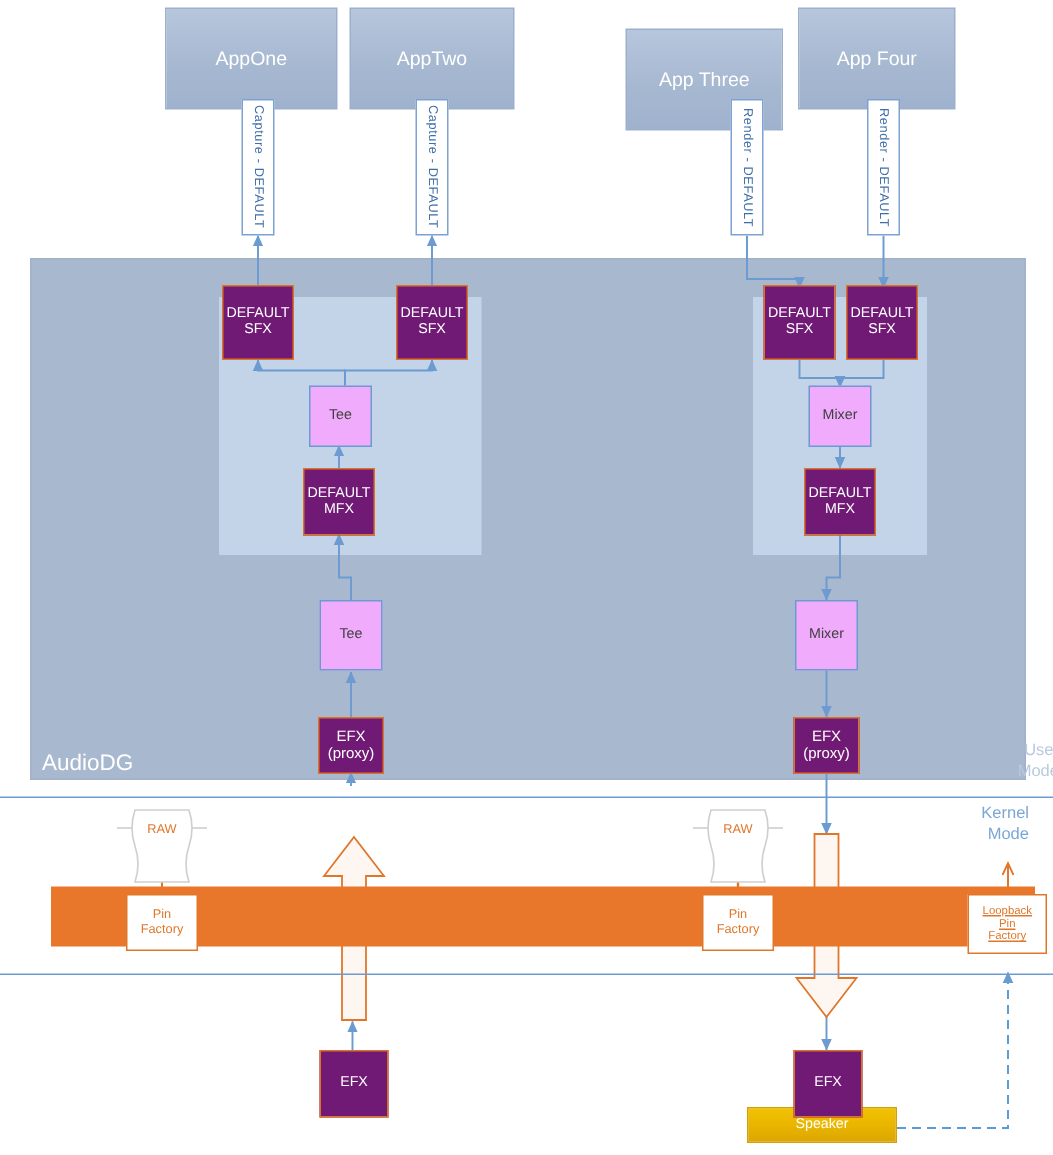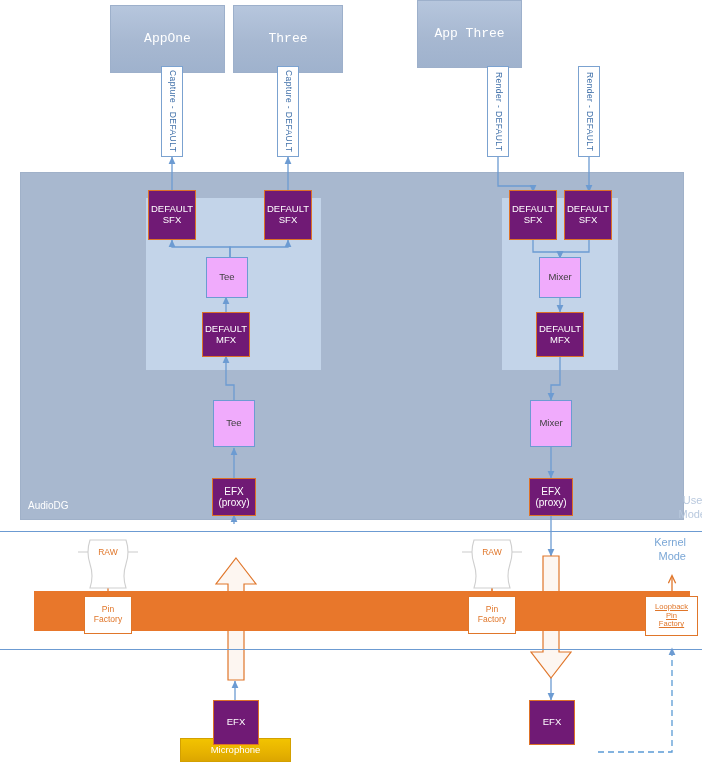--- a/index.html
+++ b/index.html
@@ -6,31 +6,31 @@
   body{width:702px;height:770px;position:relative;overflow:hidden;
        font-family:"Liberation Sans","DejaVu Sans",sans-serif;}
   #stage{position:absolute;left:0;top:0;width:702px;height:770px;}
 
   .node{position:absolute;box-sizing:border-box;display:flex;
         align-items:center;justify-content:center;text-align:center;
         line-height:1.15;}
 
   
   .app{background:linear-gradient(180deg,#b6c6dd 0%,#a7b8d1 55%,#9fb2cd 100%);
-       border:1px solid #9db0cb;color:#ffffff;font-size:13px;font-family:Liberation Mono, monospace;}
+       border:1px solid #9db0cb;color:#ffffff;font-size:13px;}
 
   
   .ribbon{background:#ffffff;border:1px solid #7ba2d0;color:#3f6fa8;
           font-size:8.5px;letter-spacing:.4px;}
   .ribbon span{writing-mode:vertical-rl;text-orientation:mixed;
                display:block;white-space:nowrap;}
 
   
   .audiodg{position:absolute;background:#a8b8cf;border:1px solid #a0b1c9;}
-  .audiodg-label{position:absolute;color:#ffffff;font-size:10px;}
+  .audiodg-label{position:absolute;color:#ffffff;font-size:15px;}
 
   
   .group{position:absolute;background:#c3d4e9;}
 
   
   .orange{background:#701a75;border:1px solid #dd7127;color:#ffffff;font-size:9.5px;}
   .orange.big{font-size:10px;}
 
   
   .white{background:#f0abfc;border:1px solid #6c9bd2;color:#404040;font-size:9.5px;}
@@ -145,22 +145,23 @@
     <text class="rawvert" x="556" y="608" text-anchor="middle" transform="rotate(90 556 608)">RAW</text>
 
     <g stroke="#5b9bd5" stroke-width="1.3" fill="none" stroke-dasharray="6,4">
       <path d="M138,610 L216,610"></path>
       <path d="M522,610 L543,610"></path>
       <path d="M598,752 L672,752 L672,648" marker-end="url(#ahD)"></path>
     </g>
   </svg>
 
   <div class="node app" style="left:110px;top:5px;width:115px;height:68px;">AppOne</div>
-  <div class="node app" style="left:233px;top:5px;width:110px;height:68px;">Three</div>
-  <div class="node app" style="left:417px;top:0;width:105px;height:68px;">App Three</div>
+  <div class="node app" style="left:233px;top:5px;width:110px;height:68px;">AppTwo</div>
+  <div class="node app" style="left:417px;top:19px;width:105px;height:68px;">App Three</div>
+  <div class="node app" style="left:532px;top:5px;width:105px;height:68px;">App Four</div>
 
   <div class="node ribbon" style="left:161px;top:66px;width:22px;height:91px;">
     <span>Capture - DEFAULT</span>
     </div>
   <div class="node ribbon" style="left:277px;top:66px;width:22px;height:91px;">
     <span>Capture - DEFAULT</span>
     </div>
   <div class="node ribbon" style="left:487px;top:66px;width:22px;height:91px;">
     <span>Render - DEFAULT</span>
     </div>
@@ -201,18 +202,18 @@
   <div class="kstrip" style="left:34px;top:591px;width:656px;height:40px;"></div>
 
   <div class="node pinfac" style="left:84px;top:596px;width:48px;height:38px;white-space:pre-line;">Pin
 Factory</div>
   <div class="node pinfac" style="left:468px;top:596px;width:48px;height:38px;white-space:pre-line;">Pin
 Factory</div>
   <div class="node pinfac small" style="left:645px;top:596px;width:53px;height:40px;white-space:pre-line;">Loopback
 Pin
 Factory</div>
 
-  <div class="node device" style="left:180px;top:738px;width:111px;height:24px;">Microphone</div>
   <div class="node orange" style="left:213px;top:700px;width:46px;height:45px;">EFX</div>
 
+  <div class="node device" style="left:498px;top:738px;width:100px;height:24px;">Speaker</div>
   <div class="node orange" style="left:529px;top:700px;width:46px;height:45px;">EFX</div>
 
 </div>
 
 </body></html>

